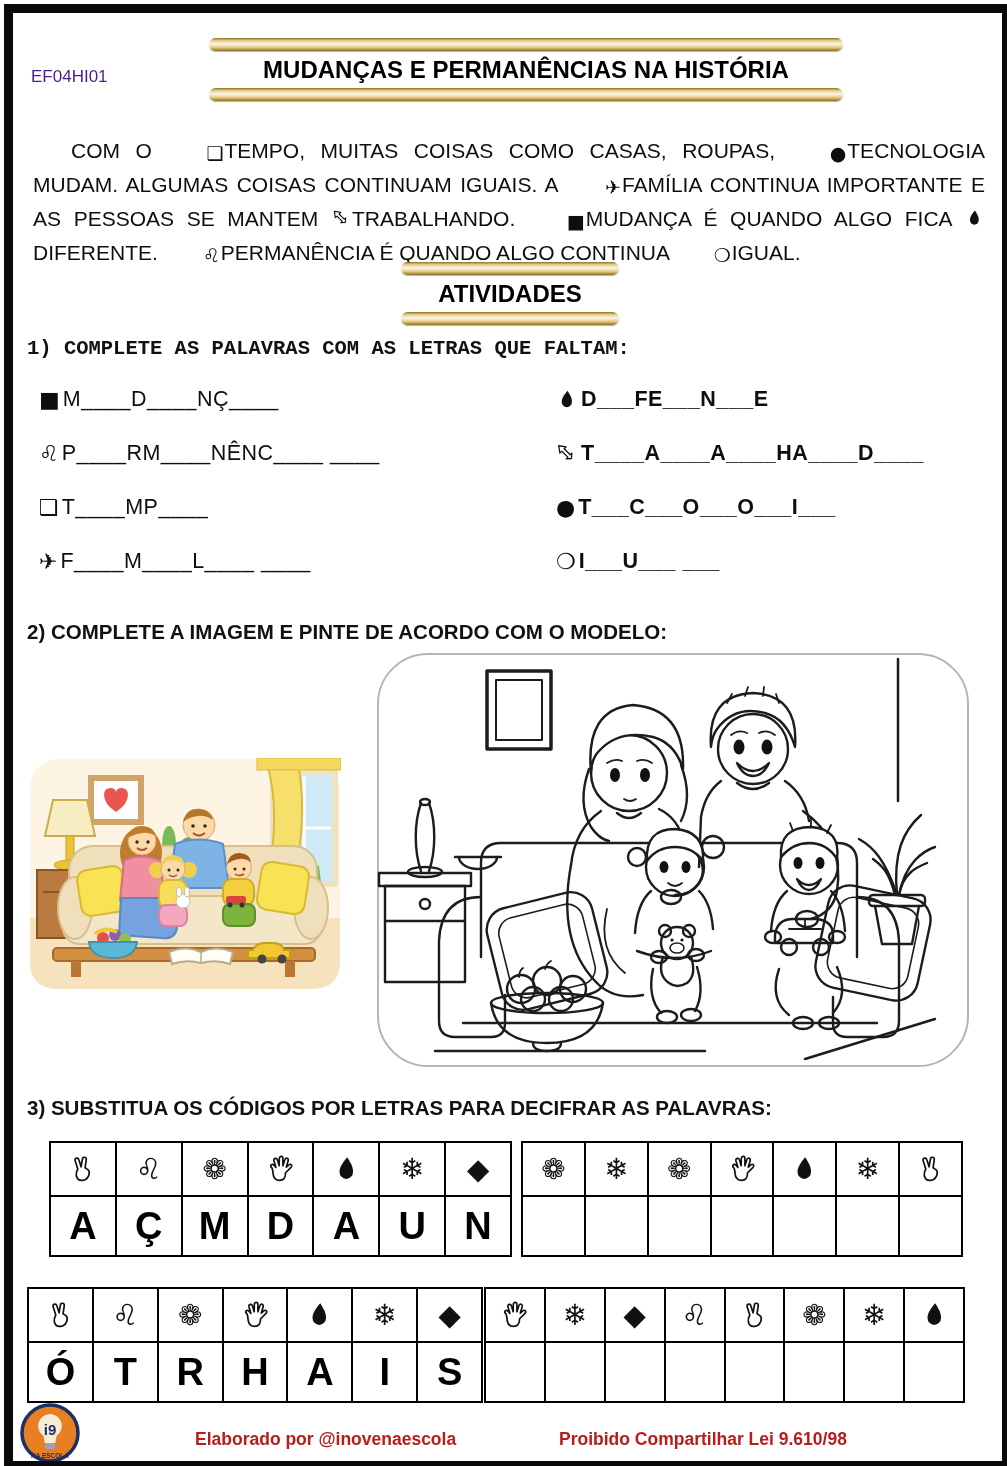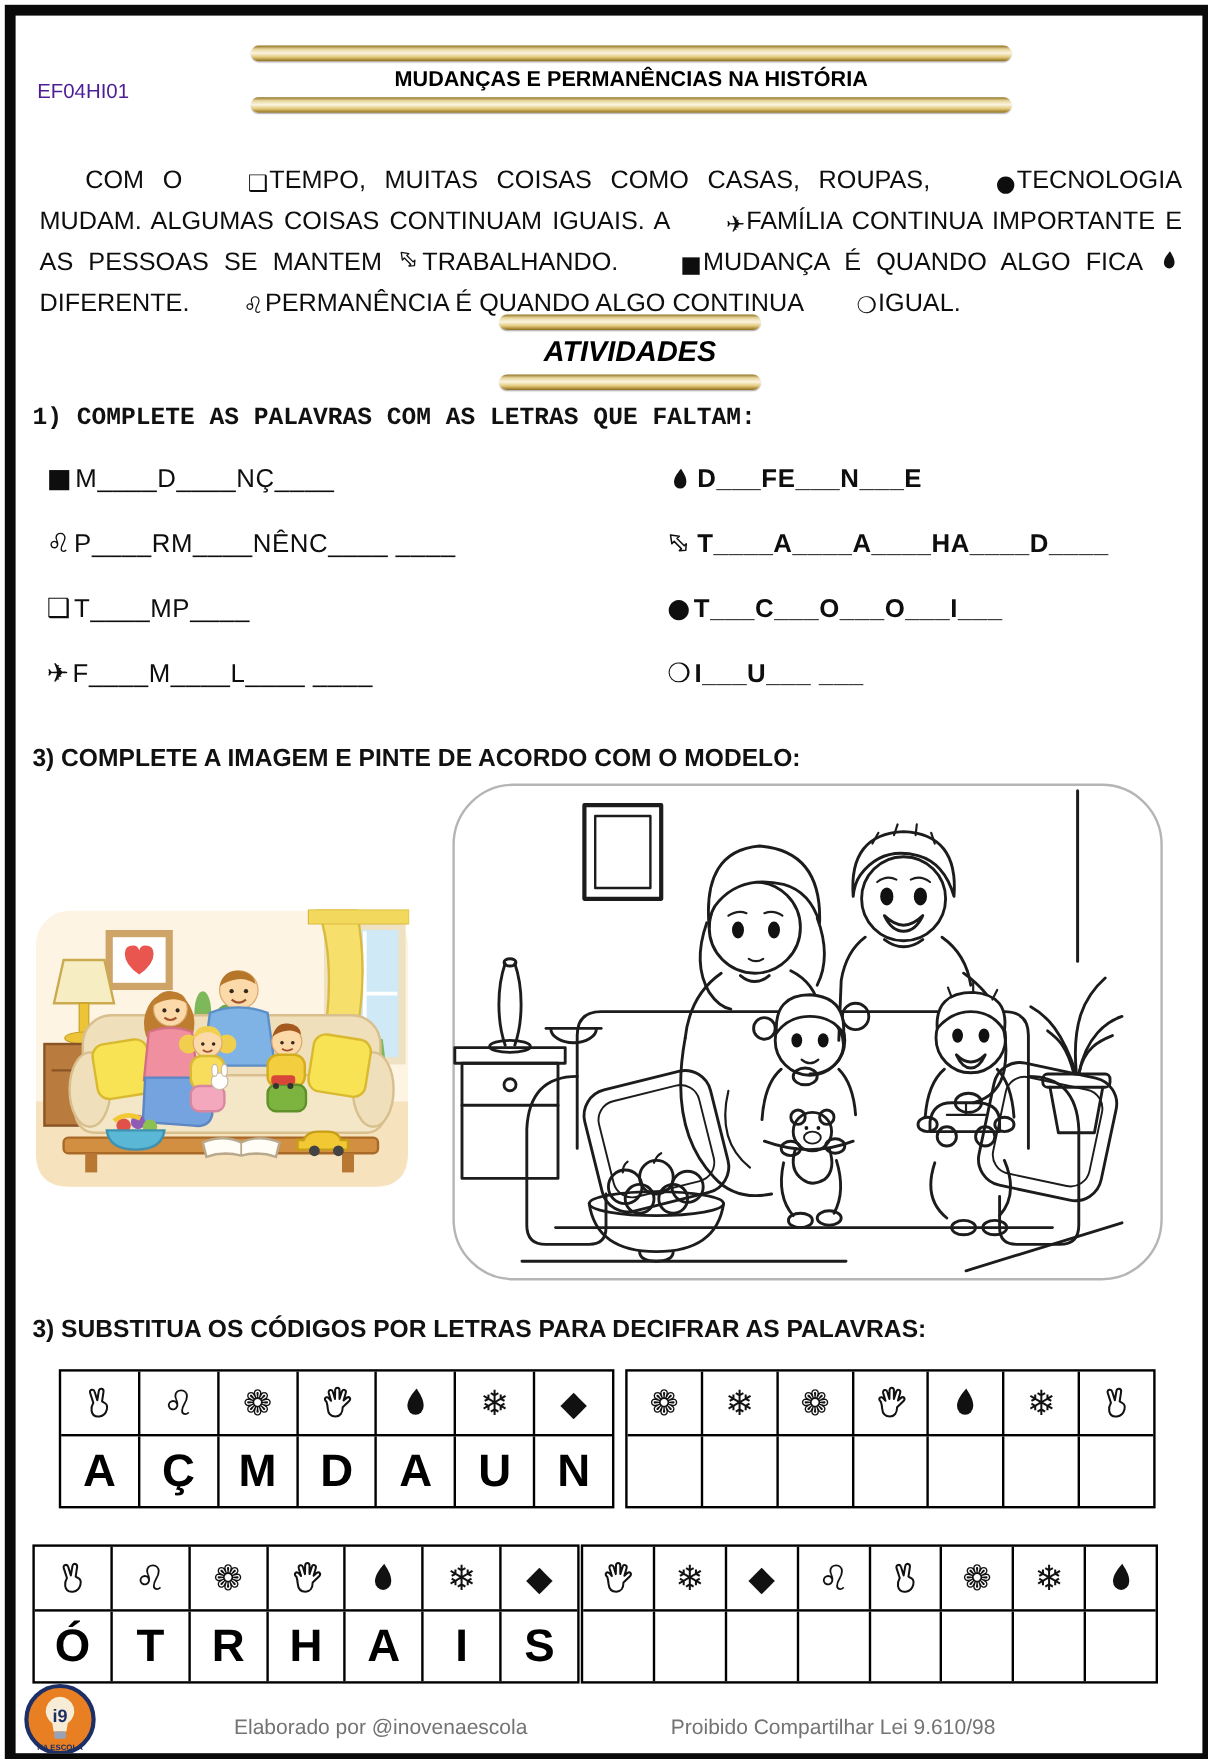--- a/index.html
+++ b/index.html
@@ -13,22 +13,22 @@
     color:#111;
     overflow:hidden;
   }
   
   .banner{position:absolute;}
   .banner .bar{height:13px;border-radius:7px;
     background:linear-gradient(180deg,#8f7020 0%,#e6d49a 22%,#fbf5e2 48%,#e3c878 74%,#8a6c1e 100%);
     box-shadow:0 1px 1px rgba(0,0,0,.3);}
   .banner .bt{display:block;text-align:center;font-weight:bold;color:#000;padding:5px 0 4px;white-space:nowrap;}
   #banner-title{left:196px;top:25px;width:634px;}
-  #banner-title .bt{font-size:18px;}
-  #banner-ativ{left:403px;top:249px;width:218px;font-style:italic;}
+  #banner-title .bt{font-size:24px;}
+  #banner-ativ{left:388px;top:249px;width:218px;}
   #banner-ativ .bt{font-size:24px;}
   
   .code{position:absolute;left:18px;top:54px;font-size:17px;color:#4c1d95;}
   
   .intro{position:absolute;left:20px;top:101px;width:952px;
     font-size:21px;line-height:31px;text-align:justify;text-indent:38px;color:#0e0e0e;}
   
   .act-title{position:absolute;left:14px;font-weight:bold;font-size:20.5px;white-space:nowrap;}
   #act1-title{top:324px;font-family:Liberation Mono, monospace;}
   #act2-title{top:607px;}
@@ -56,21 +56,21 @@
   .ccell{flex:1;display:flex;align-items:center;justify-content:center;
     border-right:2px solid #000;box-sizing:border-box;}
   .ccell:last-child{border-right:none;}
   .crow.symbols .ccell{height:52px;}
   .crow.letters .ccell{height:58px;font-size:38px;font-weight:bold;color:#000;}
   #p1-key{left:36px;top:1128px;width:463px;}
   #p1-ans{left:508px;top:1128px;width:442px;}
   #p2-key{left:14px;top:1274px;width:456px;}
   #p2-ans{left:471px;top:1274px;width:481px;}
   
-  .footer-credit{position:absolute;top:1416px;font-size:17.5px;color:#737373;}
+  .footer-credit{position:absolute;top:1416px;font-size:17.5px;color:#b91c1c;font-weight:bold;}
   #credit{left:182px;}
   #law{left:546px;}
   .logo-wrap{position:absolute;left:6px;top:1388px;}
 </style>
 </head>
 <body>
 
 <div class="page">
 
   <span class="code">EF04HI01</span>
@@ -136,21 +136,21 @@
       <div class="w-item">
         <span class="ico wi">●</span>
         <span class="w-text">T___C___O___O___I___</span>
       </div>
       <div class="w-item">
         <span class="ico wi">❍</span>
         <span class="w-text">I___U___ ___</span>
       </div>
     </div>
 
-  <div class="act-title" id="act2-title">3) COMPLETE A IMAGEM E PINTE DE ACORDO COM O MODELO:</div>
+  <div class="act-title" id="act2-title">2) COMPLETE A IMAGEM E PINTE DE ACORDO COM O MODELO:</div>
 
   <div class="model-wrap">
     <svg width="312" height="232" viewBox="0 0 312 232" xmlns="http://www.w3.org/2000/svg">
       <rect x="1" y="1" width="310" height="230" rx="28" fill="#fdf4e4"></rect>
       <path d="M1 160 H311 V203 q0 28-28 28 H29 q-28 0-28-28 Z" fill="#f6e2bd"></path>
 
       <rect x="244" y="14" width="62" height="112" fill="#cfeaf6" stroke="#efe2c2" stroke-width="6"></rect>
       <line x1="275" y1="18" x2="275" y2="122" stroke="#ffffff" stroke-width="3"></line>
       <line x1="248" y1="70" x2="302" y2="70" stroke="#ffffff" stroke-width="3"></line>
       <path d="M252 120 q10-8 20-2 q4-14 18-10 l2 16 h-40 Z" fill="#7db85a"></path>

